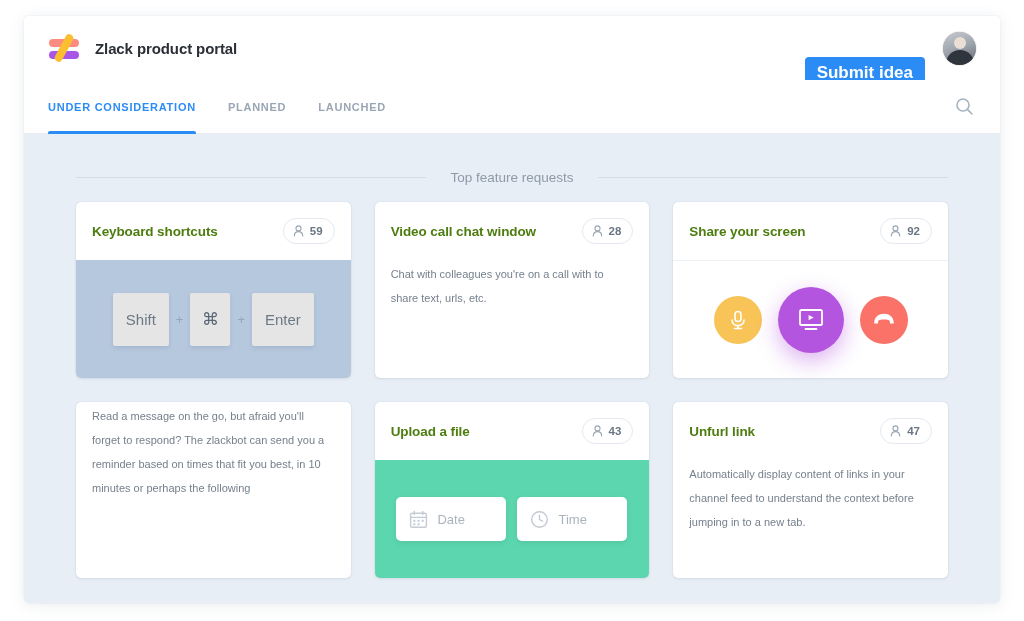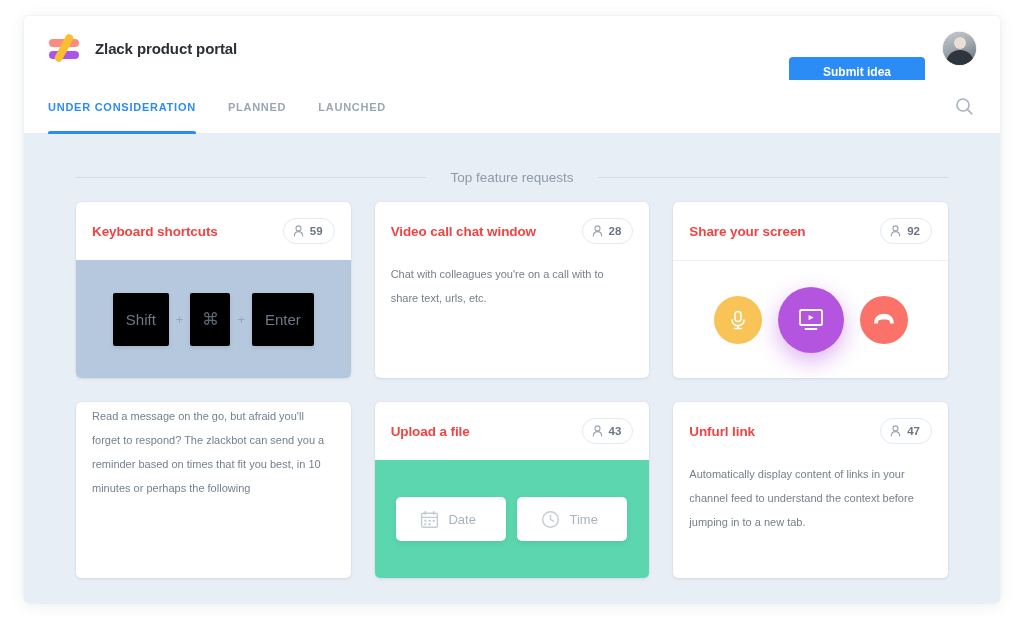--- a/index.html
+++ b/index.html
@@ -88,23 +88,23 @@
     align-items: center;
     gap: 18px;
   }
 
   .submit-btn {
     background: #2C8CF6;
     color: #ffffff;
     border: none;
     border-radius: 4px;
     font-family: "Liberation Sans", sans-serif;
-    font-size: 12px;
+    font-size: 17px;
     font-weight: bold;
-    padding: 0 34px;
+    padding: 0 12px;
     height: 31px;
     line-height: 31px;
     cursor: pointer;
     white-space: nowrap;
     margin-top: 48px;
   }
 
   .avatar {
     width: 33px;
     height: 33px;
@@ -239,21 +239,21 @@
     justify-content: space-between;
     padding: 0 16px 0 16px;
     height: 58px;
     flex: 0 0 58px;
     gap: 10px;
   }
 
   .card-title {
     font-size: 13.5px;
     font-weight: bold;
-    color: #ef4444;
+    color: #4d7c0f;
     letter-spacing: -0.1px;
     white-space: nowrap;
     overflow: hidden;
     text-overflow: ellipsis;
   }
 
   .vote-badge {
     display: flex;
     align-items: center;
     gap: 6px;
@@ -282,21 +282,21 @@
   
   .kbd-panel {
     flex: 1 1 auto;
     background: #B6C8DE;
     display: flex;
     align-items: center;
     justify-content: center;
     gap: 7px;
   }
   .kbd-key {
-    background: #000000;
+    background: #e5e5e5;
     border-radius: 2px;
     min-width: 52px;
     height: 53px;
     display: flex;
     align-items: center;
     justify-content: center;
     padding: 0 13px;
     font-size: 15px;
     color: #6c7885;
     box-shadow: 0 2px 4px rgba(60,80,110,0.14);
@@ -342,21 +342,21 @@
     gap: 11px;
   }
   .dt-field {
     background: #ffffff;
     border-radius: 5px;
     height: 44px;
     width: 110px;
     display: flex;
     align-items: center;
     gap: 9px;
-    padding: 0 24px;
+    padding: 0 13px;
     box-shadow: 0 2px 5px rgba(40,110,90,0.13);
     cursor: pointer;
   }
   .dt-label {
     font-size: 13px;
     color: #aab3bd;
   }
 
   svg { display: block; }
 </style>

